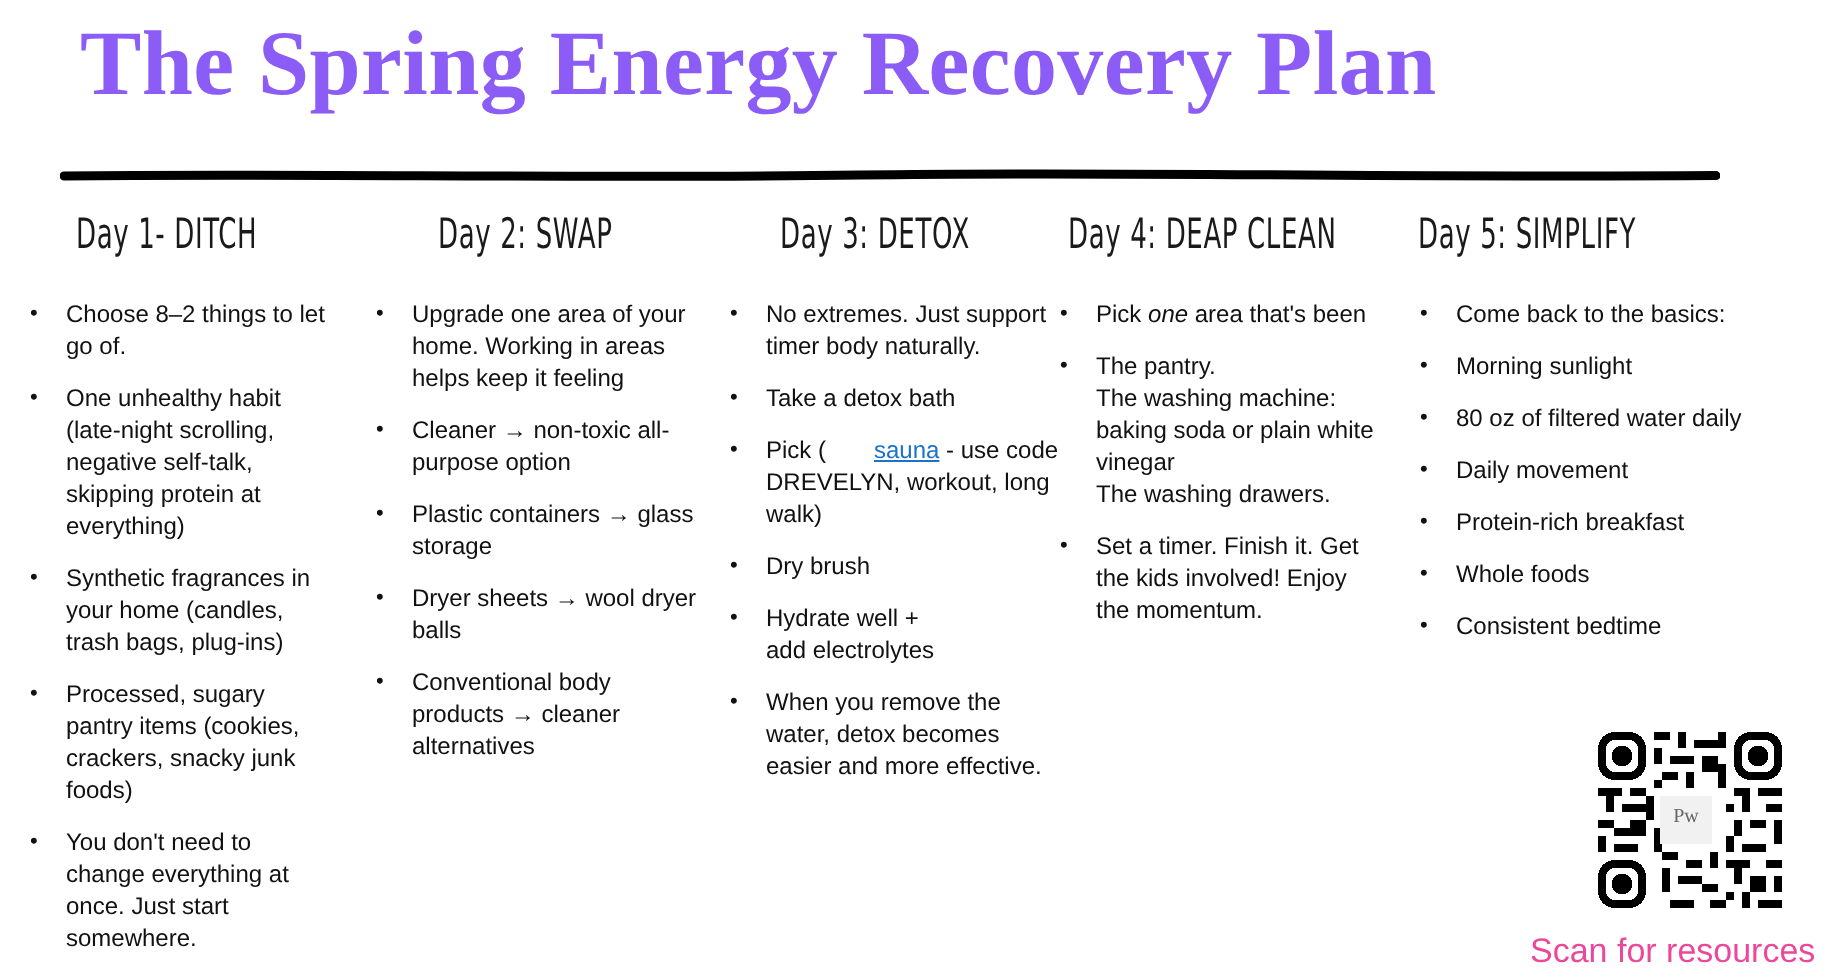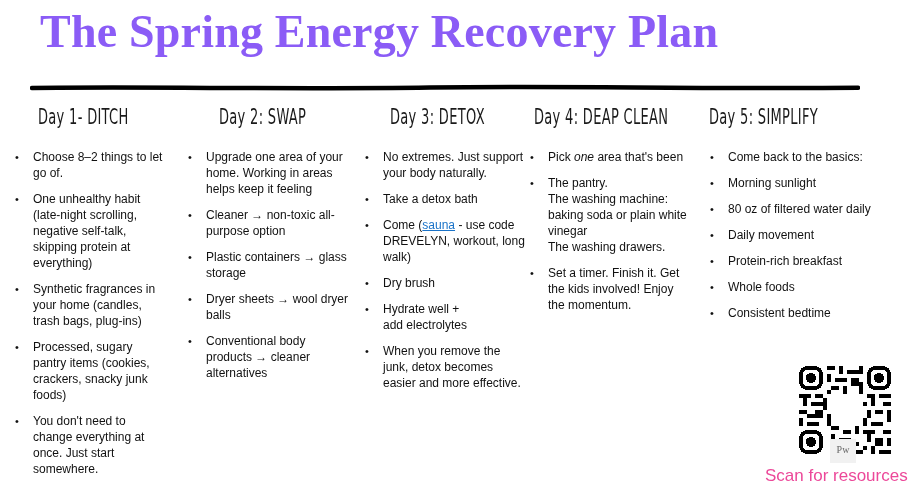--- a/index.html
+++ b/index.html
@@ -26,30 +26,30 @@
   .col ul { list-style: none; }
   .col li {
     position: relative; padding-left: 18px;
     font-size: 12px; line-height: 16px; color: #111;
     margin-bottom: 10px;
   }
   .col li .bullet {
     position: absolute; left: 0; top: 0; font-size: 11px;
   }
   .col li .line { display: block; }
-  .link { color: #1a73c8; text-decoration: underline; }
+  .link { color: #1a73c8; text-decoration: underline; margin-left: 24px; }
   .col.simplify li { margin-bottom: 10px; }
 
   .qr {
     position: absolute; left: 799px; top: 366px; width: 92px; height: 88px;
   }
   .qr-logo {
     position: absolute; left: 830px; top: 398px; width: 26px; height: 24px;
     background: #f1f1f1; font-family: "Liberation Serif", serif; font-size: 10px;
-    color: #666; text-align: center; line-height: 22px; margin-top: 41px;
+    color: #666; text-align: center; line-height: 22px;
   }
   .qr-caption {
     position: absolute; left: 765px; top: 466px;
     font-size: 17px; line-height: 20px; color: #ec4899; white-space: nowrap;
   }
 </style>
 </head>
 <body>
 
 <div class="title">The Spring Energy Recovery Plan</div>
@@ -132,45 +132,45 @@
         <span class="line">alternatives</span>
       </li>
   </ul>
 </div>
 
 <div class="col" style="left:365px;width:165px">
   <ul>
     <li>
         <span class="bullet">•</span>
       <span class="line">No extremes. Just support</span>
-        <span class="line">your body naturally.</span>
+        <span class="line">timer body naturally.</span>
       </li>
     <li>
         <span class="bullet">•</span>
       <span class="line">Take a detox bath</span>
       </li>
     <li>
         <span class="bullet">•</span>
-      <span class="line"><span>Come (</span><a class="link">sauna</a><span> - use code</span></span>
+      <span class="line"><span>Pick (</span><a class="link">sauna</a><span> - use code</span></span>
         <span class="line">DREVELYN, workout, long</span>
         <span class="line">walk)</span>
       </li>
     <li>
         <span class="bullet">•</span>
       <span class="line">Dry brush</span>
       </li>
     <li>
         <span class="bullet">•</span>
       <span class="line">Hydrate well +</span>
         <span class="line">add electrolytes</span>
       </li>
     <li>
         <span class="bullet">•</span>
       <span class="line">When you remove the</span>
-        <span class="line">junk, detox becomes</span>
+        <span class="line">water, detox becomes</span>
         <span class="line">easier and more effective.</span>
       </li>
   </ul>
 </div>
 
 <div class="col" style="left:530px;width:170px">
   <ul>
     <li>
         <span class="bullet">•</span>
       <span class="line"><span>Pick </span><em>one</em><span> area that's been</span></span>

